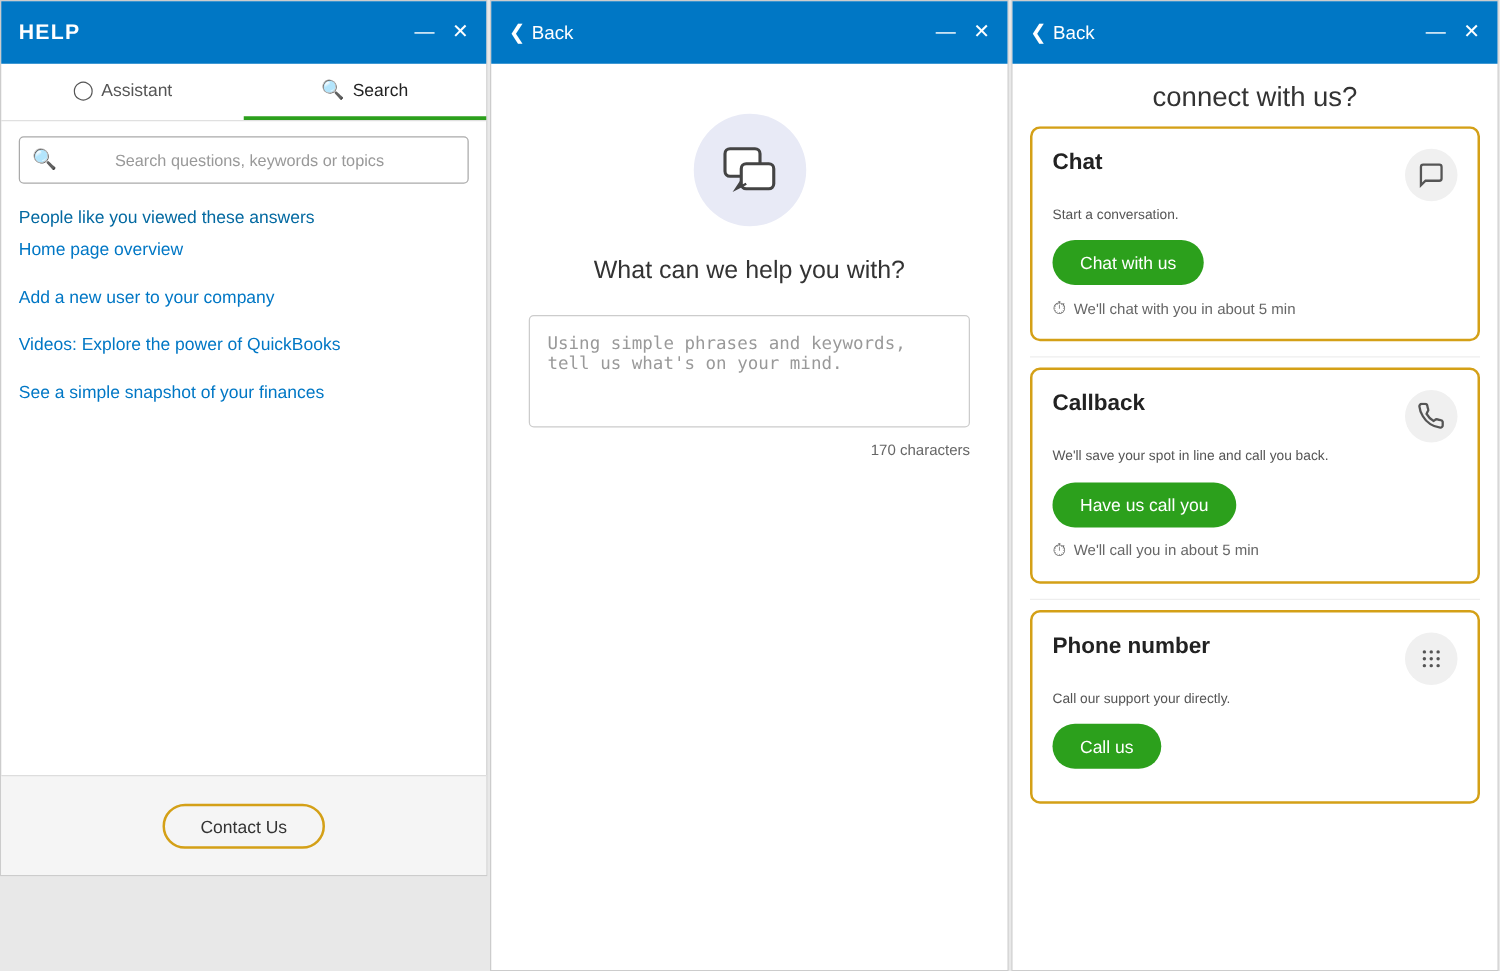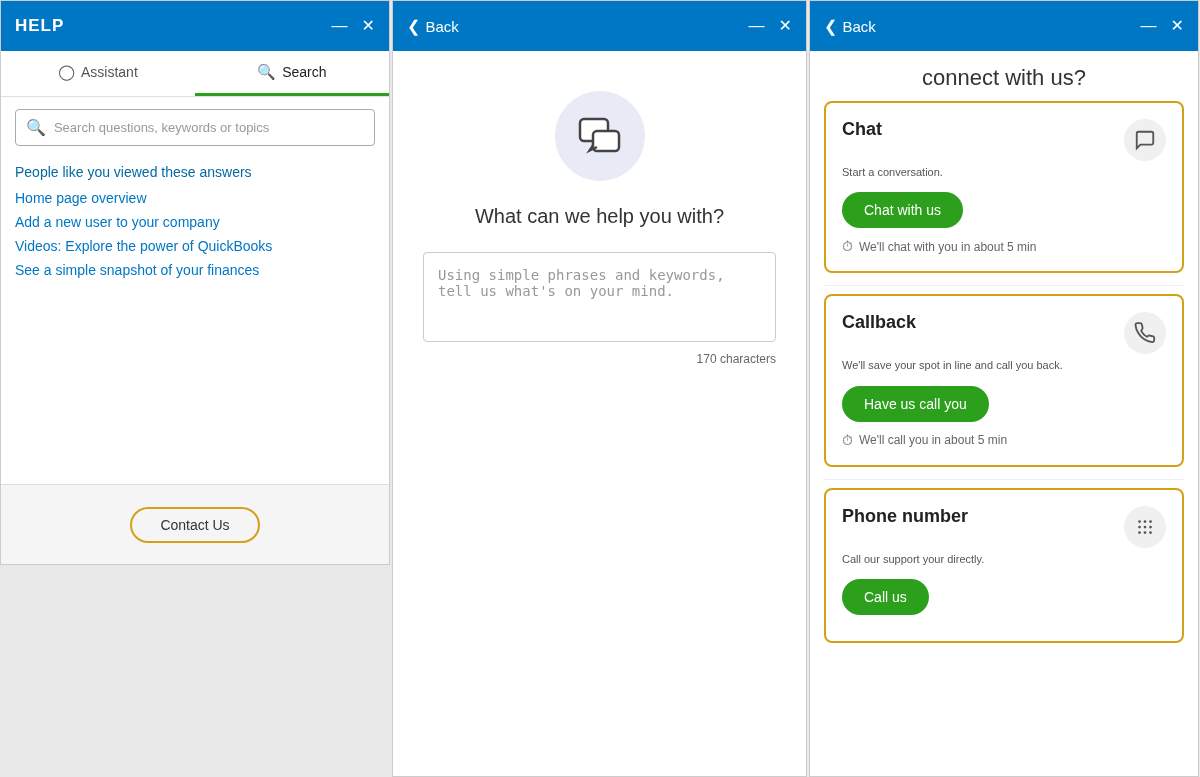--- a/index.html
+++ b/index.html
@@ -15,21 +15,21 @@
     
     .panel {
       display: flex;
       flex-direction: column;
       background: #fff;
       border: 1px solid #ccc;
       position: relative;
     }
     .panel-1 {
       width: 390px;
-      height: 565px;
+      height: 701px;
     }
     .panel-2 {
       width: 415px;
       height: 777px;
       margin-left: 2px;
     }
     .panel-3 {
       width: 390px;
       height: 777px;
       margin-left: 2px;
@@ -101,36 +101,37 @@
       border-radius: 4px;
       padding: 8px 10px;
       gap: 8px;
     }
     .search-box input {
       border: none;
       outline: none;
       font-size: 13px;
       color: #3b82f6;
       width: 100%;
+      margin-left: 38px;
     }
     .search-box input::placeholder { color: #999; }
 
     .section-title {
       padding: 6px 14px 10px;
       font-size: 14px;
       color: #0369a1;
       font-weight: 500;
       flex-shrink: 0;
     }
 
     .link-list {
       padding: 0 14px;
       display: flex;
       flex-direction: column;
-      gap: 8px;
+      gap: 22px;
       flex: 1;
     }
     .link-item {
       color: #0077c5;
       font-size: 14px;
       cursor: pointer;
       text-decoration: none;
     }
 
     .panel-footer {

